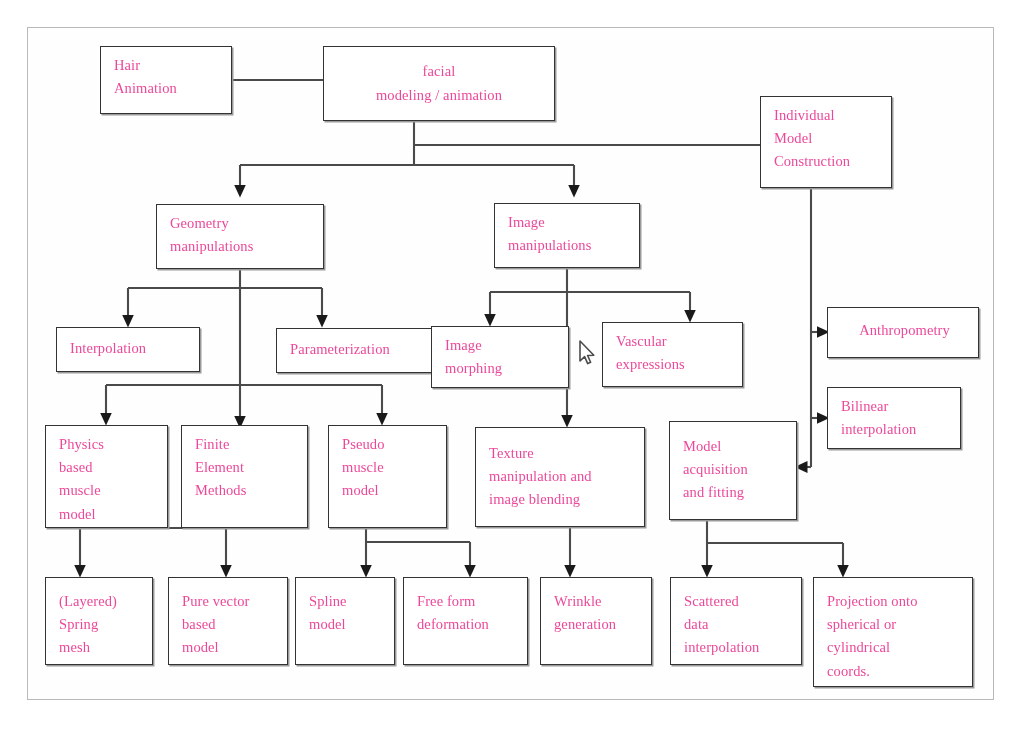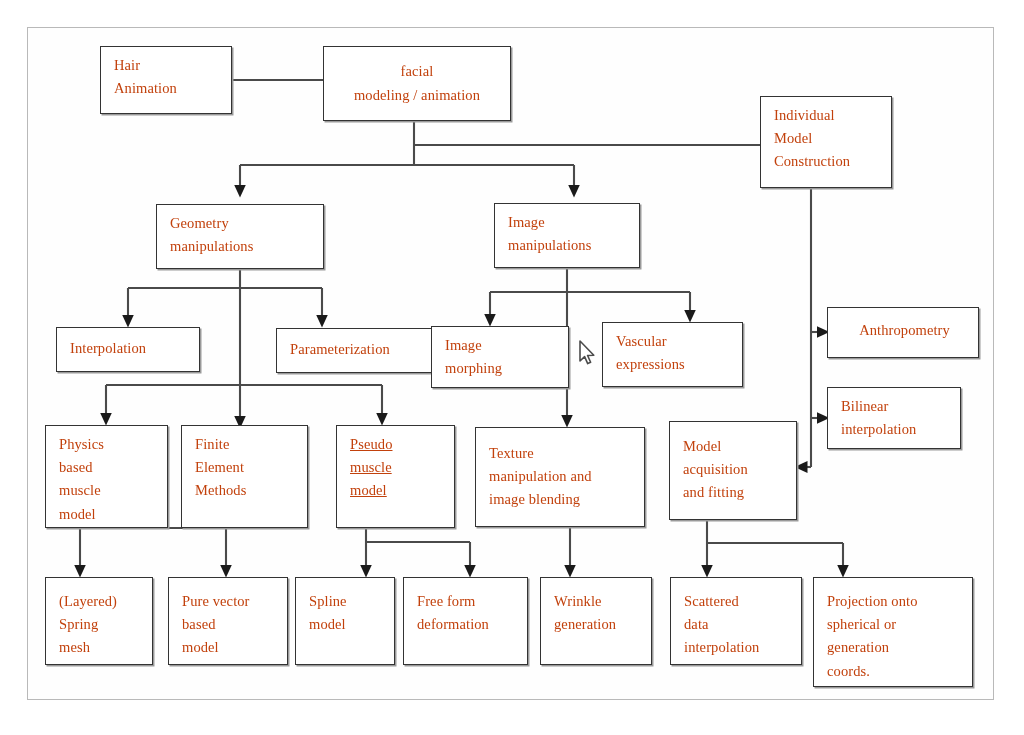--- a/index.html
+++ b/index.html
@@ -23,21 +23,21 @@
     box-sizing:border-box;
   }
   .node{
     position:absolute;
     box-sizing:border-box;
     border:1.5px solid #333333;
     background:#ffffff;
     box-shadow:1.5px 1.5px 0 0 #9a9a9a;
     font-size:14.5px;
     line-height:1.60;
-    color:#c2410c;
+    color:#ec4899;
     padding:7px 10px 4px 13px;
     letter-spacing:.1px;
     z-index:4;
     white-space:pre-line;
   }
   .node.ctr{
     display:flex;
     align-items:center;
     justify-content:center;
     text-align:center;
@@ -113,21 +113,21 @@
 
       <path d="M707,520 L707,543"></path>
       <path d="M707,543 L843,543"></path>
       <path d="M707,543 L707,566" marker-end="url(#ad)"></path>
       <path d="M843,543 L843,566" marker-end="url(#ad)"></path>
     </g>
   </svg>
 
   <div class="node" style="left:100px;top:46px;width:132px;height:68px;">Hair
 Animation</div>
-  <div class="node ctr" style="left:323px;top:46px;width:188px;height:75px;">facial
+  <div class="node ctr" style="left:323px;top:46px;width:232px;height:75px;">facial
 modeling / animation</div>
   <div class="node" style="left:760px;top:96px;width:132px;height:92px;">Individual
 Model
 Construction</div>
   <div class="node" style="left:156px;top:204px;width:168px;height:65px;">Geometry
 manipulations</div>
   <div class="node" style="left:494px;top:203px;width:146px;height:65px;">Image
 manipulations</div>
   <div class="node" style="left:56px;top:327px;width:144px;height:45px;padding-top:9px;">Interpolation</div>
   <div class="node" style="left:242px;top:328px;width:160px;height:45px;padding-top:9px;margin-left:34px;">Parameterization</div>
@@ -138,21 +138,21 @@
   <div class="node" style="left:827px;top:307px;width:152px;height:51px;padding-top:11px;text-align:center;">Anthropometry</div>
   <div class="node" style="left:827px;top:387px;width:134px;height:62px;">Bilinear
 interpolation</div>
   <div class="node" style="left:45px;top:425px;width:123px;height:103px;">Physics
 based
 muscle
 model</div>
   <div class="node" style="left:181px;top:425px;width:127px;height:103px;">Finite
 Element
 Methods</div>
-  <div class="node" style="left:336px;top:425px;width:119px;height:103px;text-decoration:underline;">Pseudo
+  <div class="node" style="left:328px;top:425px;width:119px;height:103px;">Pseudo
 muscle
 model</div>
   <div class="node" style="left:475px;top:427px;width:170px;height:100px;padding-top:14px;">Texture
 manipulation and
 image blending</div>
   <div class="node" style="left:669px;top:421px;width:128px;height:99px;padding-top:13px;">Model
 acquisition
 and fitting</div>
   <div class="node" style="left:45px;top:577px;width:108px;height:88px;padding-top:12px;">(Layered)
 Spring
@@ -164,20 +164,20 @@
 model</div>
   <div class="node" style="left:403px;top:577px;width:125px;height:88px;padding-top:12px;">Free form
 deformation</div>
   <div class="node" style="left:540px;top:577px;width:112px;height:88px;padding-top:12px;">Wrinkle
 generation</div>
   <div class="node" style="left:670px;top:577px;width:132px;height:88px;padding-top:12px;">Scattered
 data
 interpolation</div>
   <div class="node" style="left:813px;top:577px;width:160px;height:110px;padding-top:12px;">Projection onto
 spherical or
-generation
+cylindrical
 coords.</div>
 
   <svg id="cursor" width="20" height="27" viewBox="0 0 20 27" style="left:578px;top:340px;">
     <path d="M2,1 L2,21 L6.6,16.6 L9.7,23.6 L12.6,22.3 L9.6,15.5 L15.8,15.2 z" fill="#ffffff" stroke="#4b4b4b" stroke-width="1.6" stroke-linejoin="round"></path>
   </svg>
 
 </div>
 
 </body></html>

